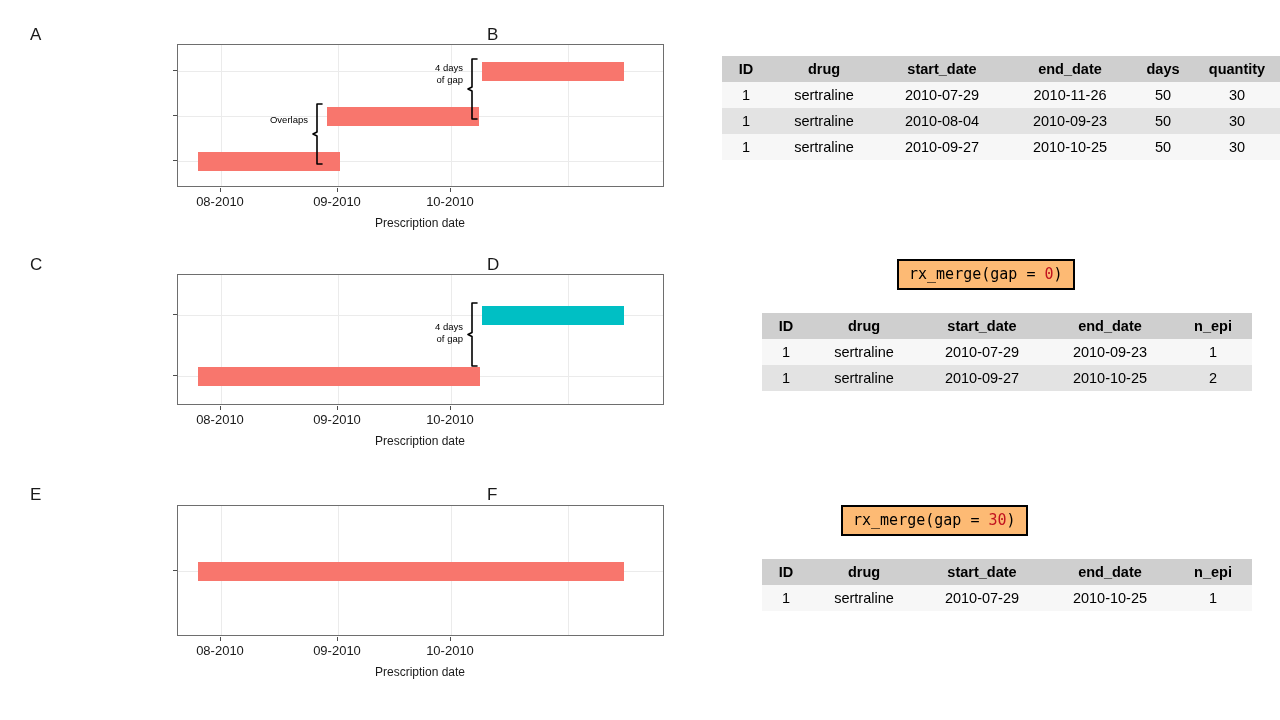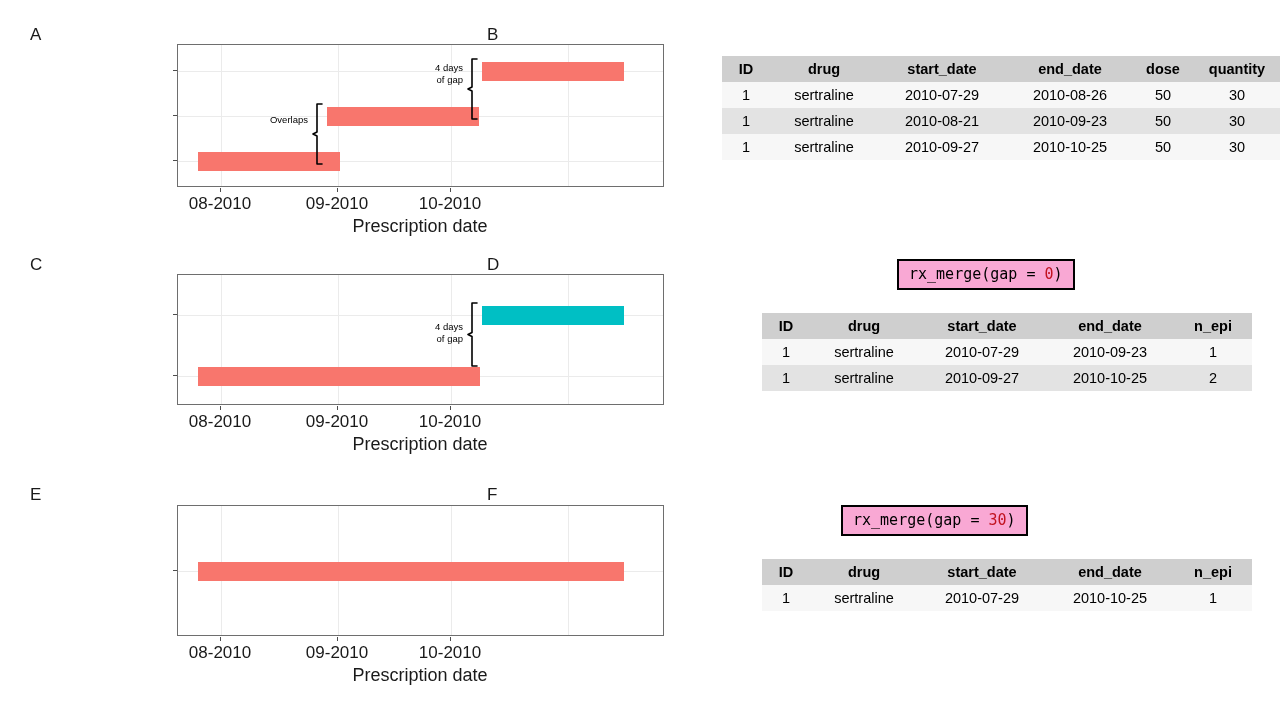--- a/index.html
+++ b/index.html
@@ -60,29 +60,29 @@
 
   
   .tick-mark {
     position: absolute;
     width: 1px;
     height: 4px;
     background: #4d4d4d;
   }
   .tick-label {
     position: absolute;
-    font-size: 17px;
+    font-size: 13px;
     color: #1a1a1a;
     text-align: center;
     white-space: nowrap;
     transform: translateX(-50%);
   }
   .axis-title {
     position: absolute;
-    font-size: 18px;
+    font-size: 12px;
     color: #1a1a1a;
     text-align: center;
     white-space: nowrap;
     transform: translateX(-50%);
   }
   .ytick {
     position: absolute;
     width: 4px;
     height: 1px;
     background: #4d4d4d;
@@ -126,21 +126,21 @@
     white-space: nowrap;
   }
   .tbl tbody tr:nth-child(odd)  td { background: #f7f7f7; }
   .tbl tbody tr:nth-child(even) td { background: #e3e3e3; }
 
   
   .codebox {
     position: absolute;
     box-sizing: border-box;
     border: 2px solid #000;
-    background: #f9a8d4;
+    background: #fdba74;
     font-family: "DejaVu Sans Mono", "Liberation Mono", monospace;
     font-size: 15px;
     color: #000;
     padding: 4px 10px 5px 10px;
     white-space: nowrap;
     line-height: 1.2;
   }
   .codebox .num { color: #c1121f; }
 </style>
 </head>
@@ -211,37 +211,37 @@
     <col style="width:128px">
       <col style="width:58px">
       <col style="width:90px">
   </colgroup>
   <thead>
     <tr>
       <th>ID</th>
       <th>drug</th>
       <th>start_date</th>
       <th>end_date</th>
-      <th>dose</th>
+      <th>days</th>
       <th>quantity</th>
     </tr>
   </thead>
   <tbody>
     <tr>
       <td>1</td>
       <td>sertraline</td>
       <td>2010-07-29</td>
-      <td>2010-08-26</td>
+      <td>2010-11-26</td>
       <td>50</td>
       <td>30</td>
     </tr>
     <tr>
       <td>1</td>
       <td>sertraline</td>
-      <td>2010-08-21</td>
+      <td>2010-08-04</td>
       <td>2010-09-23</td>
       <td>50</td>
       <td>30</td>
     </tr>
     <tr>
       <td>1</td>
       <td>sertraline</td>
       <td>2010-09-27</td>
       <td>2010-10-25</td>
       <td>50</td>

